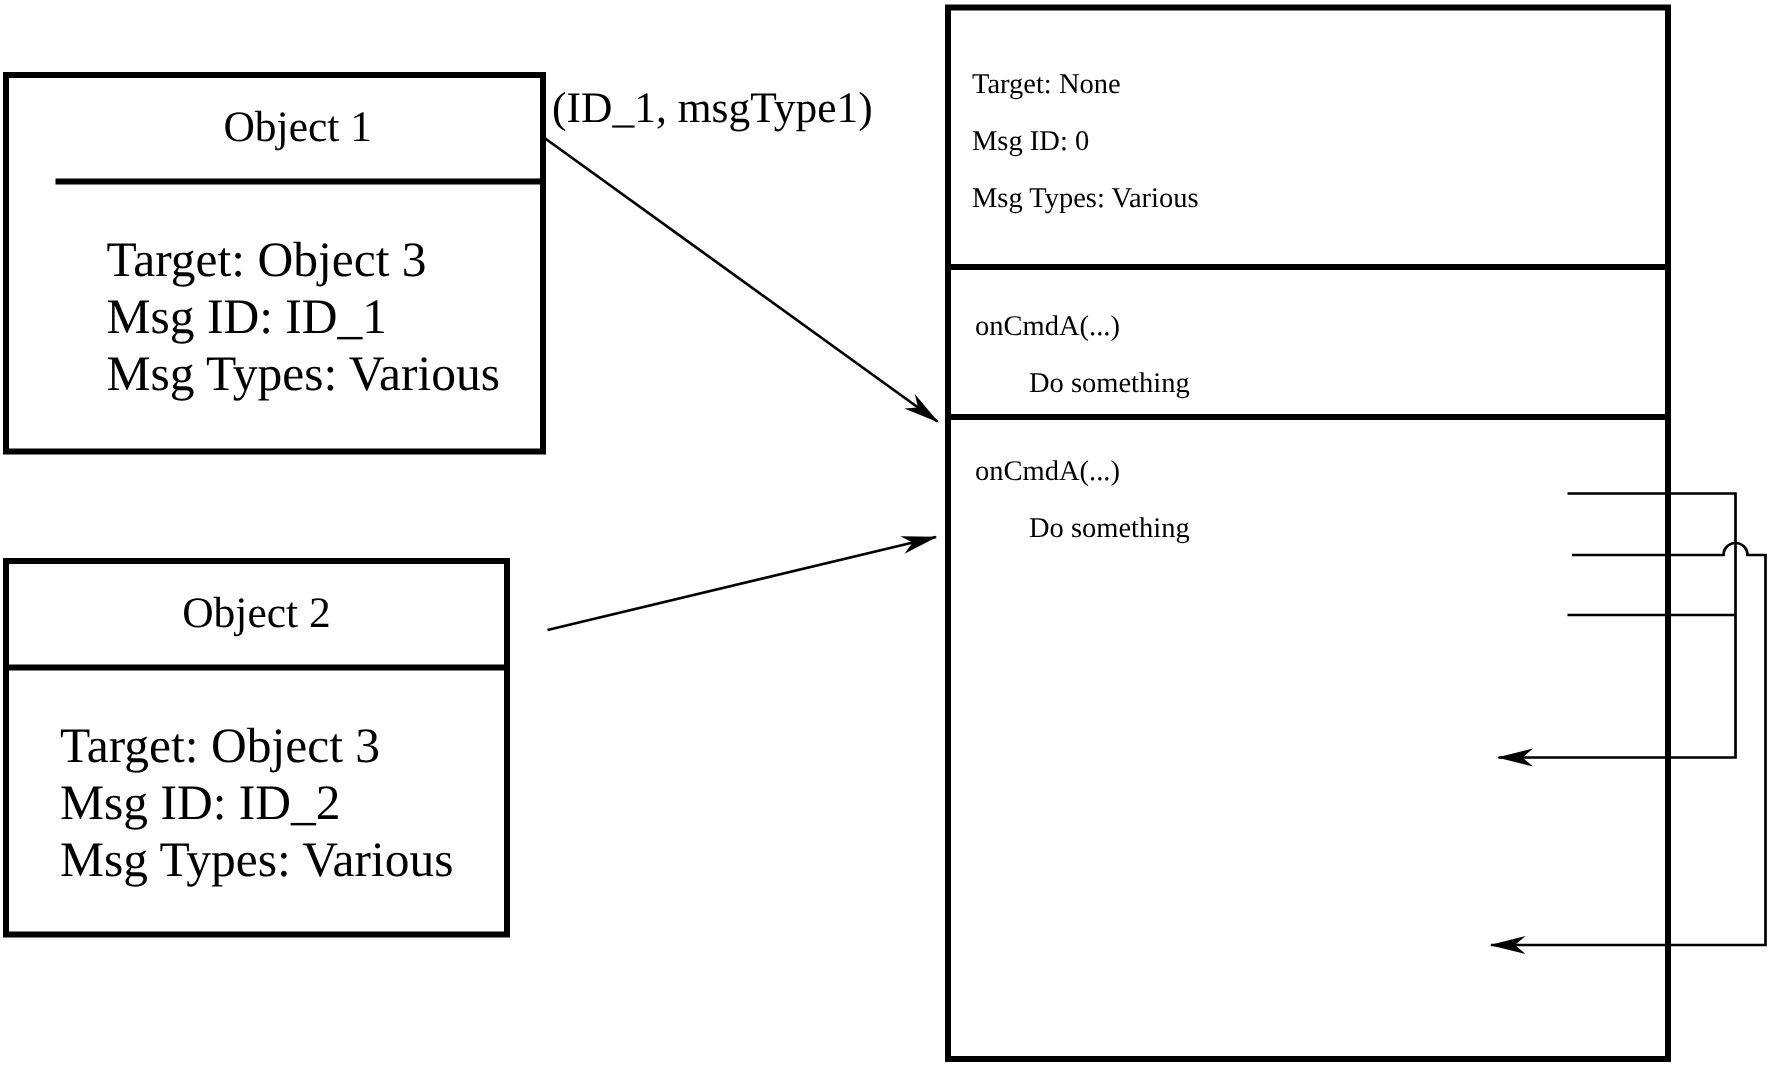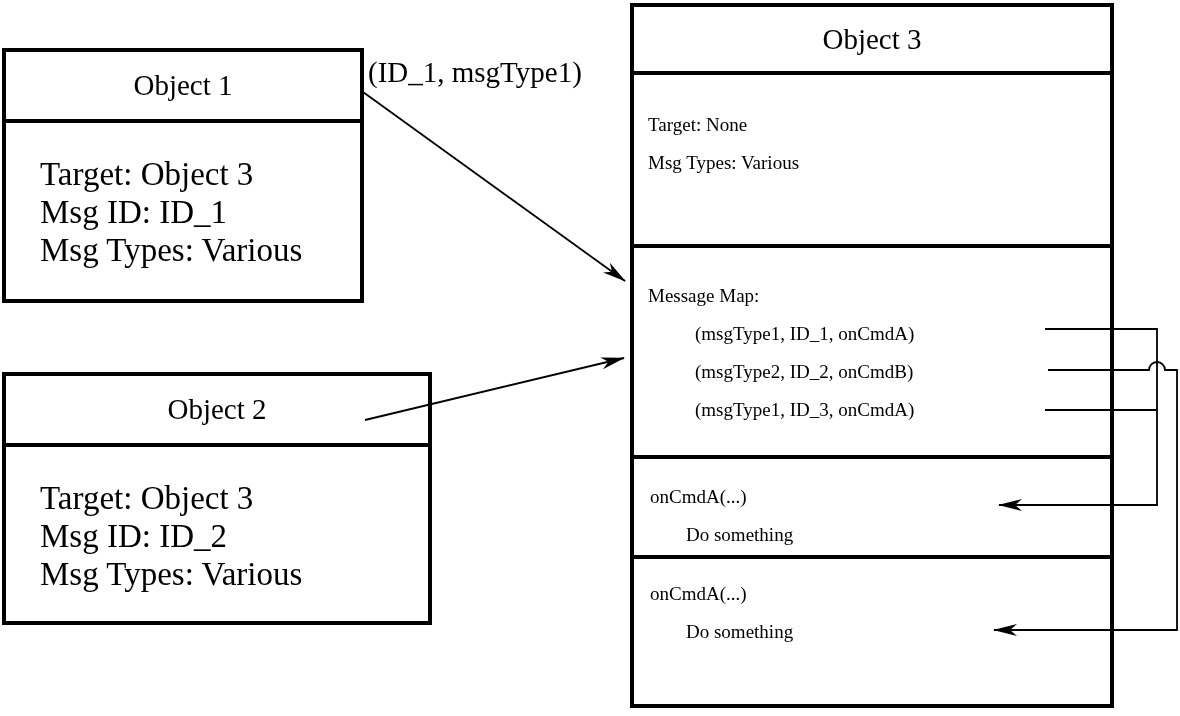--- a/index.html
+++ b/index.html
@@ -33,22 +33,22 @@
     align-items: center;
     justify-content: center;
     font-size: 29px;
   }
   .obj-body {
     box-sizing: border-box;
     font-size: 33px;
     line-height: 38px;
     white-space: nowrap;
   }
-  #obj1 { left: 2px; top: 48px; width: 362px; height: 255px; }
-  #obj2 { left: 2px; top: 372px; width: 430px; height: 253px; }
+  #obj1 { left: 2px; top: 48px; width: 362px; height: 255px; padding-left: 31px; }
+  #obj2 { left: 2px; top: 372px; width: 338px; height: 253px; }
   #obj1 .obj-title, #obj2 .obj-title { height: 71px; }
   #obj1 .obj-body, #obj2 .obj-body { padding: 32px 0 0 34px; }
 
   #obj3 { left: 630px; top: 3px; width: 484px; height: 705px; }
   #obj3 .obj-title { height: 68px; }
   .sec {
     box-sizing: border-box;
     border-bottom: 4px solid #000000;
     font-size: 19px;
     line-height: 38px;
@@ -88,30 +88,24 @@
   <div class="objbox" id="obj2">
     <div class="obj-title">Object 2</div>
     <div class="obj-body">
       <div>Target: Object 3</div>
       <div>Msg ID: ID_2</div>
       <div>Msg Types: Various</div>
     </div>
   </div>
 
   <div class="objbox" id="obj3">
-    <div class="obj-title">Object 3</div>
     <div class="sec" id="obj3-attrs">
       <div>Target: None</div>
+      <div>Msg ID: 0</div>
       <div>Msg Types: Various</div>
-    </div>
-    <div class="sec" id="obj3-map">
-      <div>Message Map:</div>
-      <div class="map-entry">(msgType1, ID_1, onCmdA)</div>
-      <div class="map-entry">(msgType2, ID_2, onCmdB)</div>
-      <div class="map-entry">(msgType1, ID_3, onCmdA)</div>
     </div>
     <div class="sec" id="obj3-handlerA">
       <div>onCmdA(...)</div>
       <div class="handler-body">Do something</div>
     </div>
     <div class="sec last" id="obj3-handlerB">
       <div>onCmdA(...)</div>
       <div class="handler-body">Do something</div>
     </div>
   </div>

